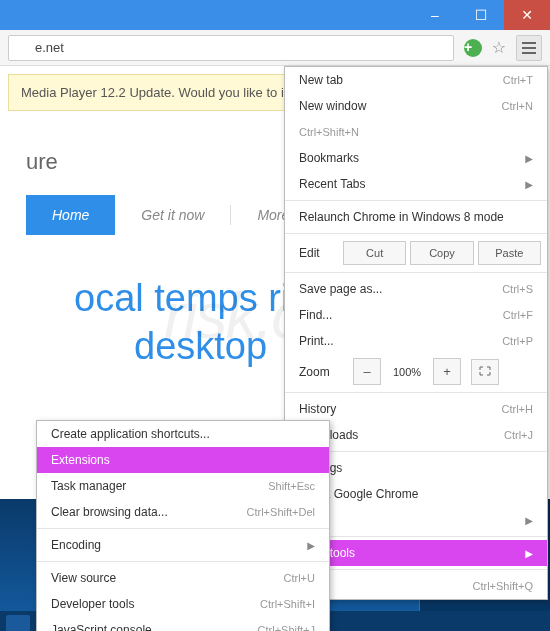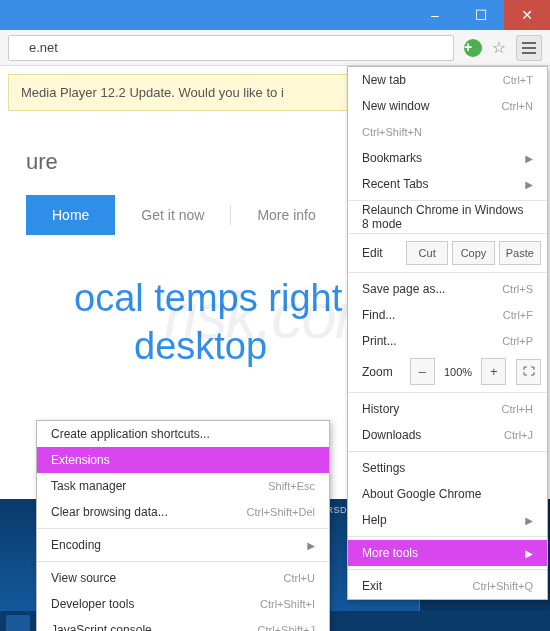--- a/index.html
+++ b/index.html
@@ -3,46 +3,46 @@
 <meta charset="utf-8">
 <style>
 * { margin: 0; padding: 0; box-sizing: border-box; font-family: 'Segoe UI', Arial, sans-serif; }
 body { width: 550px; height: 631px; background: #fff; overflow: hidden; position: relative; }
 
 .titlebar { height: 30px; background: #3b8ee8; display: flex; justify-content: flex-end; align-items: center; }
 .titlebar-btn { width: 46px; height: 30px; display: flex; align-items: center; justify-content: center; color: #fff; font-size: 14px; }
 .titlebar-btn.close { background: #c94f44; }
 
 .toolbar { height: 36px; background: #f5f5f5; border-bottom: 1px solid #ddd; display: flex; align-items: center; padding: 0 8px; }
-.addr-bar { flex: 1; height: 26px; background: #fff; border: 1px solid #ccc; border-radius: 2px; display: flex; align-items: center; padding: 0 20px; font-size: 13px; color: #444; }
+.addr-bar { flex: 1; height: 26px; background: #fff; border: 1px solid #ccc; border-radius: 2px; display: flex; align-items: center; padding: 0 26px; font-size: 13px; color: #444; }
 .addr-icons { display: flex; align-items: center; gap: 4px; margin-left: 8px; }
 .addr-icon { width: 22px; height: 22px; display: flex; align-items: center; justify-content: center; border-radius: 2px; }
 .plus-icon { background: #4caf50; color: #fff; border-radius: 50%; width: 18px; height: 18px; font-size: 14px; font-weight: bold; }
 .star-icon { color: #888; font-size: 16px; }
 .hamburger { width: 26px; height: 26px; background: #e8e8e8; border: 1px solid #ccc; border-radius: 2px; display: flex; flex-direction: column; align-items: center; justify-content: center; gap: 3px; margin-left: 6px; }
 .hamburger span { width: 14px; height: 2px; background: #666; }
 
 .content { position: relative; height: 565px; }
 .yellow-banner { background: #fff9d6; border: 1px solid #e8dd9a; padding: 10px 12px; margin: 8px; font-size: 13px; color: #555; }
 .page-body { padding: 10px 0 0 12px; }
 .page-title { font-size: 22px; font-weight: 300; color: #666; padding: 20px 0 20px 14px; }
-.nav-tabs { display: flex; align-items: center; padding: 0 0 0 14px; }
+.nav-tabs { display: flex; align-items: center; padding: 0 0 0 14px; font-style: italic; }
 .nav-tab { padding: 12px 26px; font-size: 14px; color: #888; }
 .nav-tab.active { background: #2f8fe8; color: #fff; }
 .nav-sep { width: 1px; height: 20px; background: #ddd; }
 .hero-text { font-size: 38px; font-weight: 300; color: #2f8fe8; text-align: left; padding: 40px 0 0 14px; line-height: 1.25; margin-left: 48px; }
 .bottom-img { position: absolute; bottom: 0; left: 0; right: 0; height: 140px; background: linear-gradient(180deg, #0a3a6a 0%, #1560a8 100%); display: flex; }
 .bottom-col { flex: 1; border-right: 1px solid rgba(255,255,255,0.15); padding: 6px; color: #bcd; font-size: 8px; text-align: center; }
 .bottom-col .day { font-size: 9px; letter-spacing: 0.5px; }
 .bottom-widget { width: 130px; background: rgba(0,30,60,0.6); padding: 6px; color: #cde; font-size: 8px; }
 .taskbar { position: absolute; bottom: 0; left: 0; right: 0; height: 28px; background: #0a3a6a; display: flex; align-items: center; padding: 0 6px; gap: 8px; }
 .taskbar-icon { width: 24px; height: 20px; background: #1a5a9a; border-radius: 2px; }
 
 .menu { position: absolute; background: #fff; border: 1px solid #bbb; box-shadow: 2px 2px 6px rgba(0,0,0,0.25); font-size: 12px; color: #333; }
-.main-menu { top: 66px; right: 2px; width: 201px; }
+.main-menu { top: 66px; right: 2px; width: 264px; }
 .menu-row { display: flex; align-items: center; justify-content: space-between; padding: 6px 14px; height: 26px; }
 .menu-row.highlighted { background: #d946ef; color: #fff; }
 .shortcut { color: #999; font-size: 11px; }
 .menu-sep { height: 1px; background: #e4e4e4; margin: 3px 0; }
 .submenu-arrow { color: #888; font-size: 10px; }
 .menu-row.highlighted .submenu-arrow { color: #fff; }
 .edit-row { display: flex; align-items: center; padding: 4px 6px 4px 14px; gap: 4px; }
 .edit-btn { flex: 1; border: 1px solid #ccc; background: #f7f7f7; padding: 5px 0; text-align: center; font-size: 11px; color: #555; }
 .zoom-row { display: flex; align-items: center; padding: 4px 6px 4px 14px; gap: 4px; }
 .zoom-label { width: 50px; }

